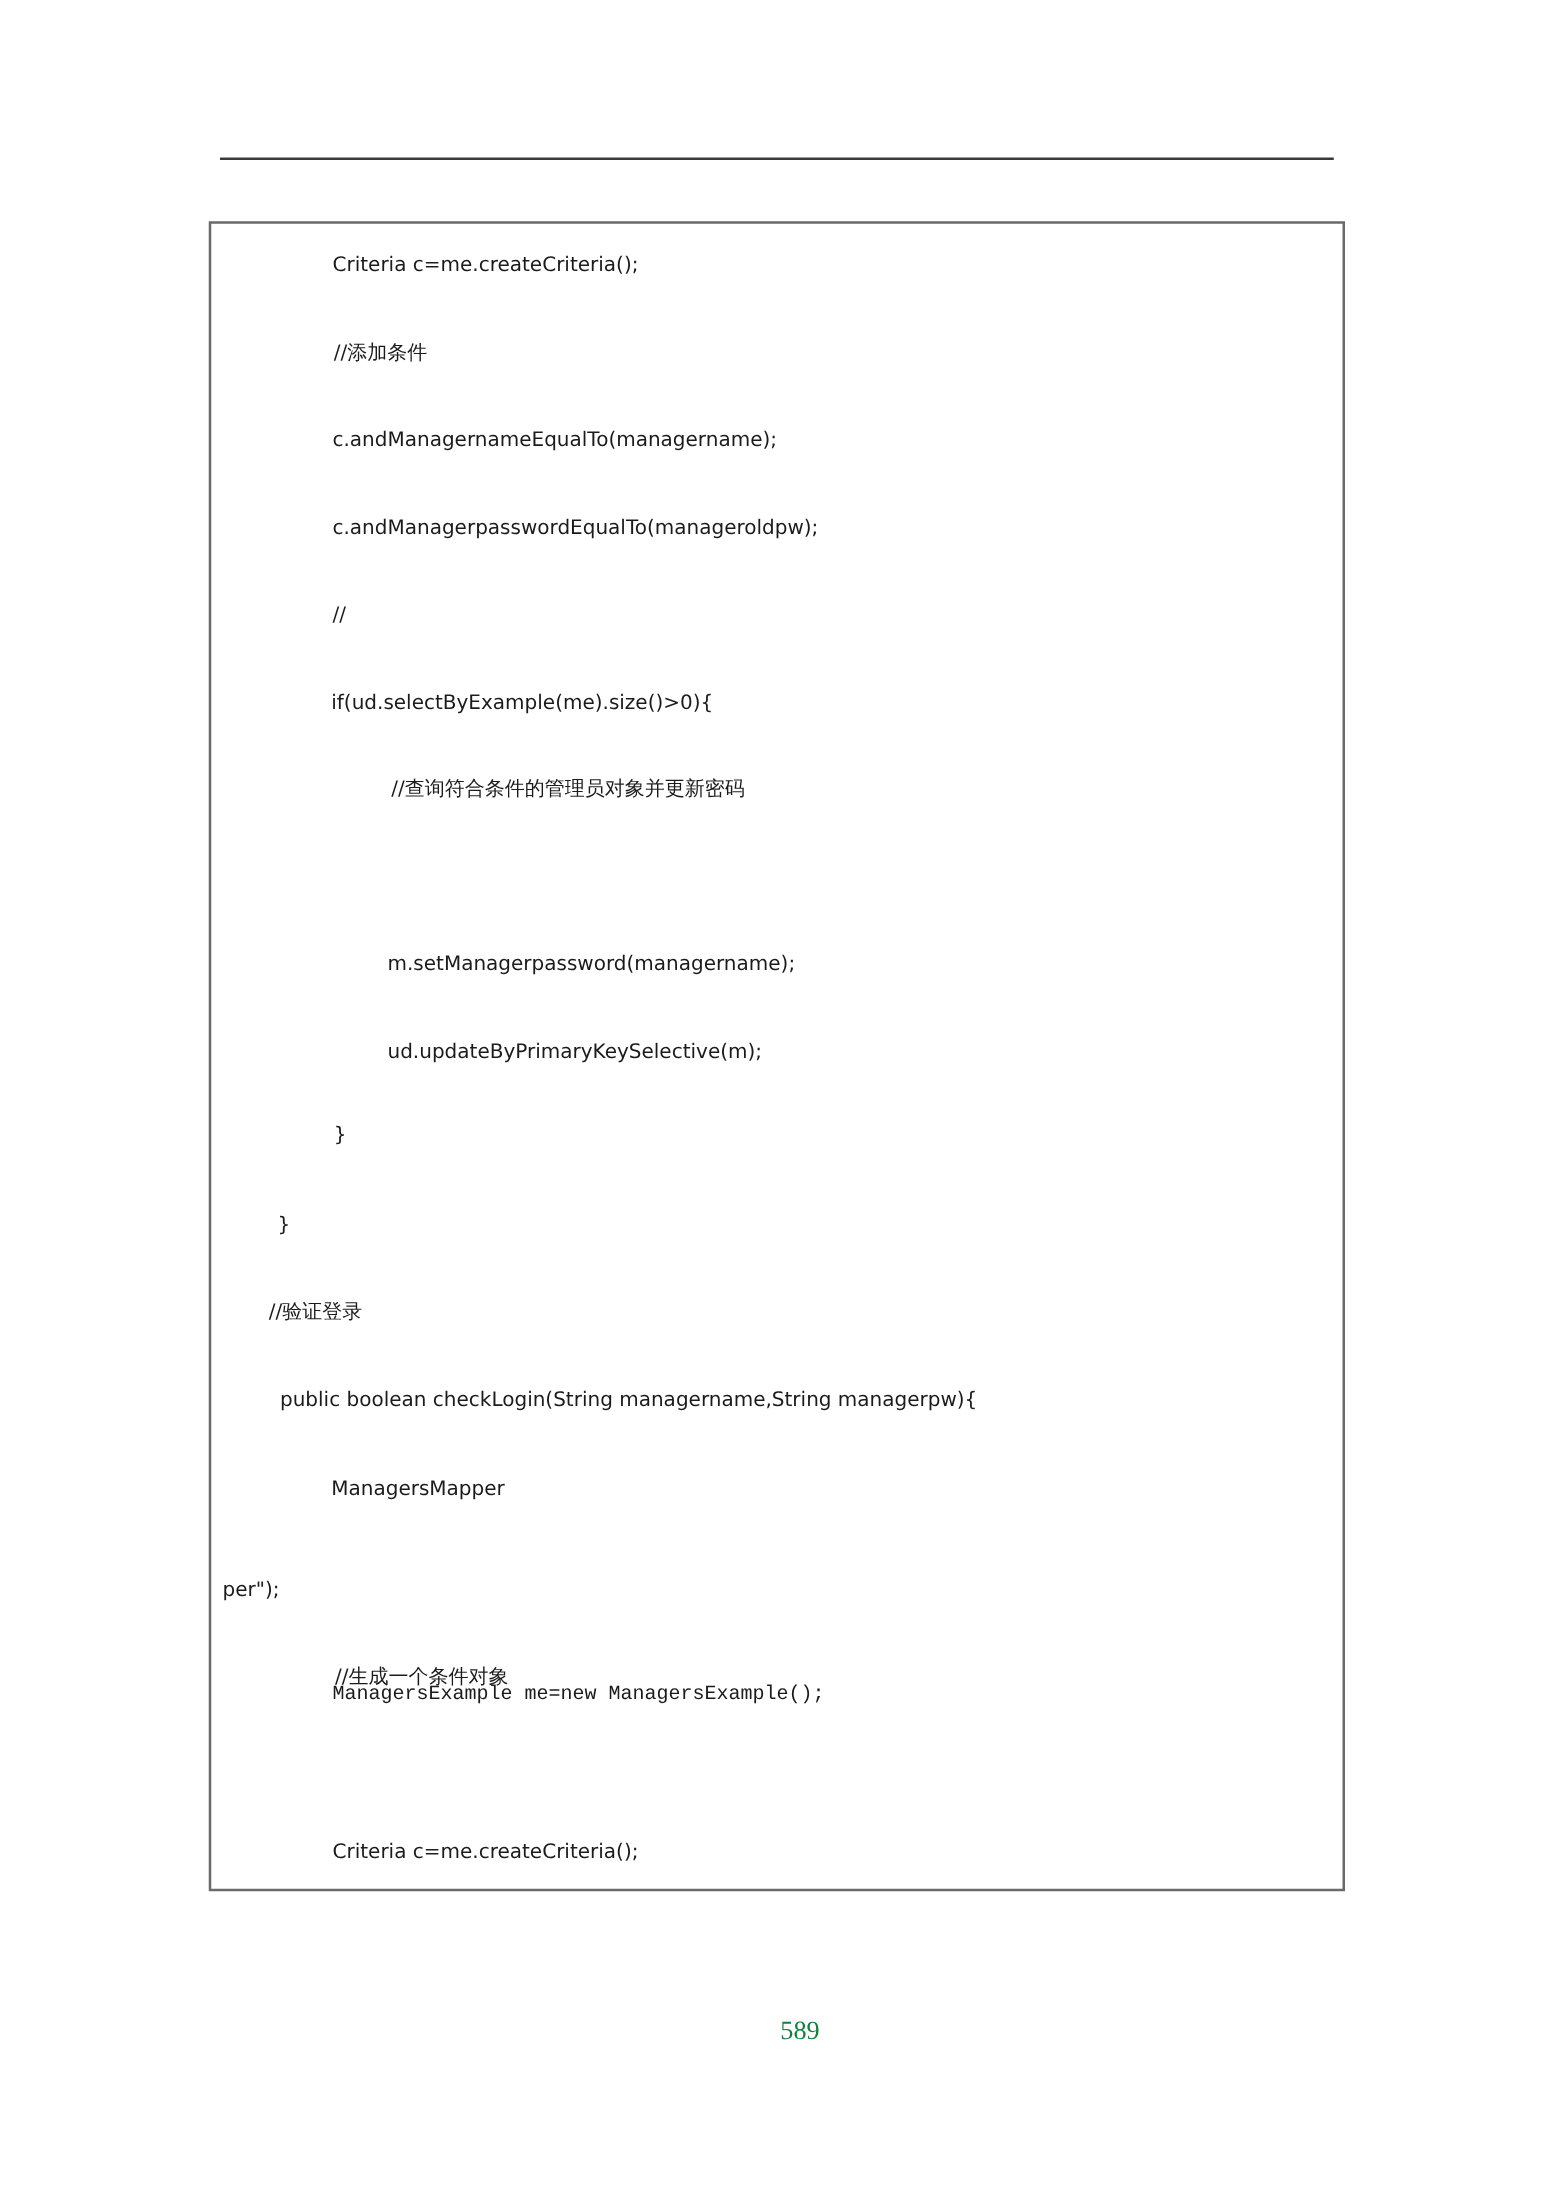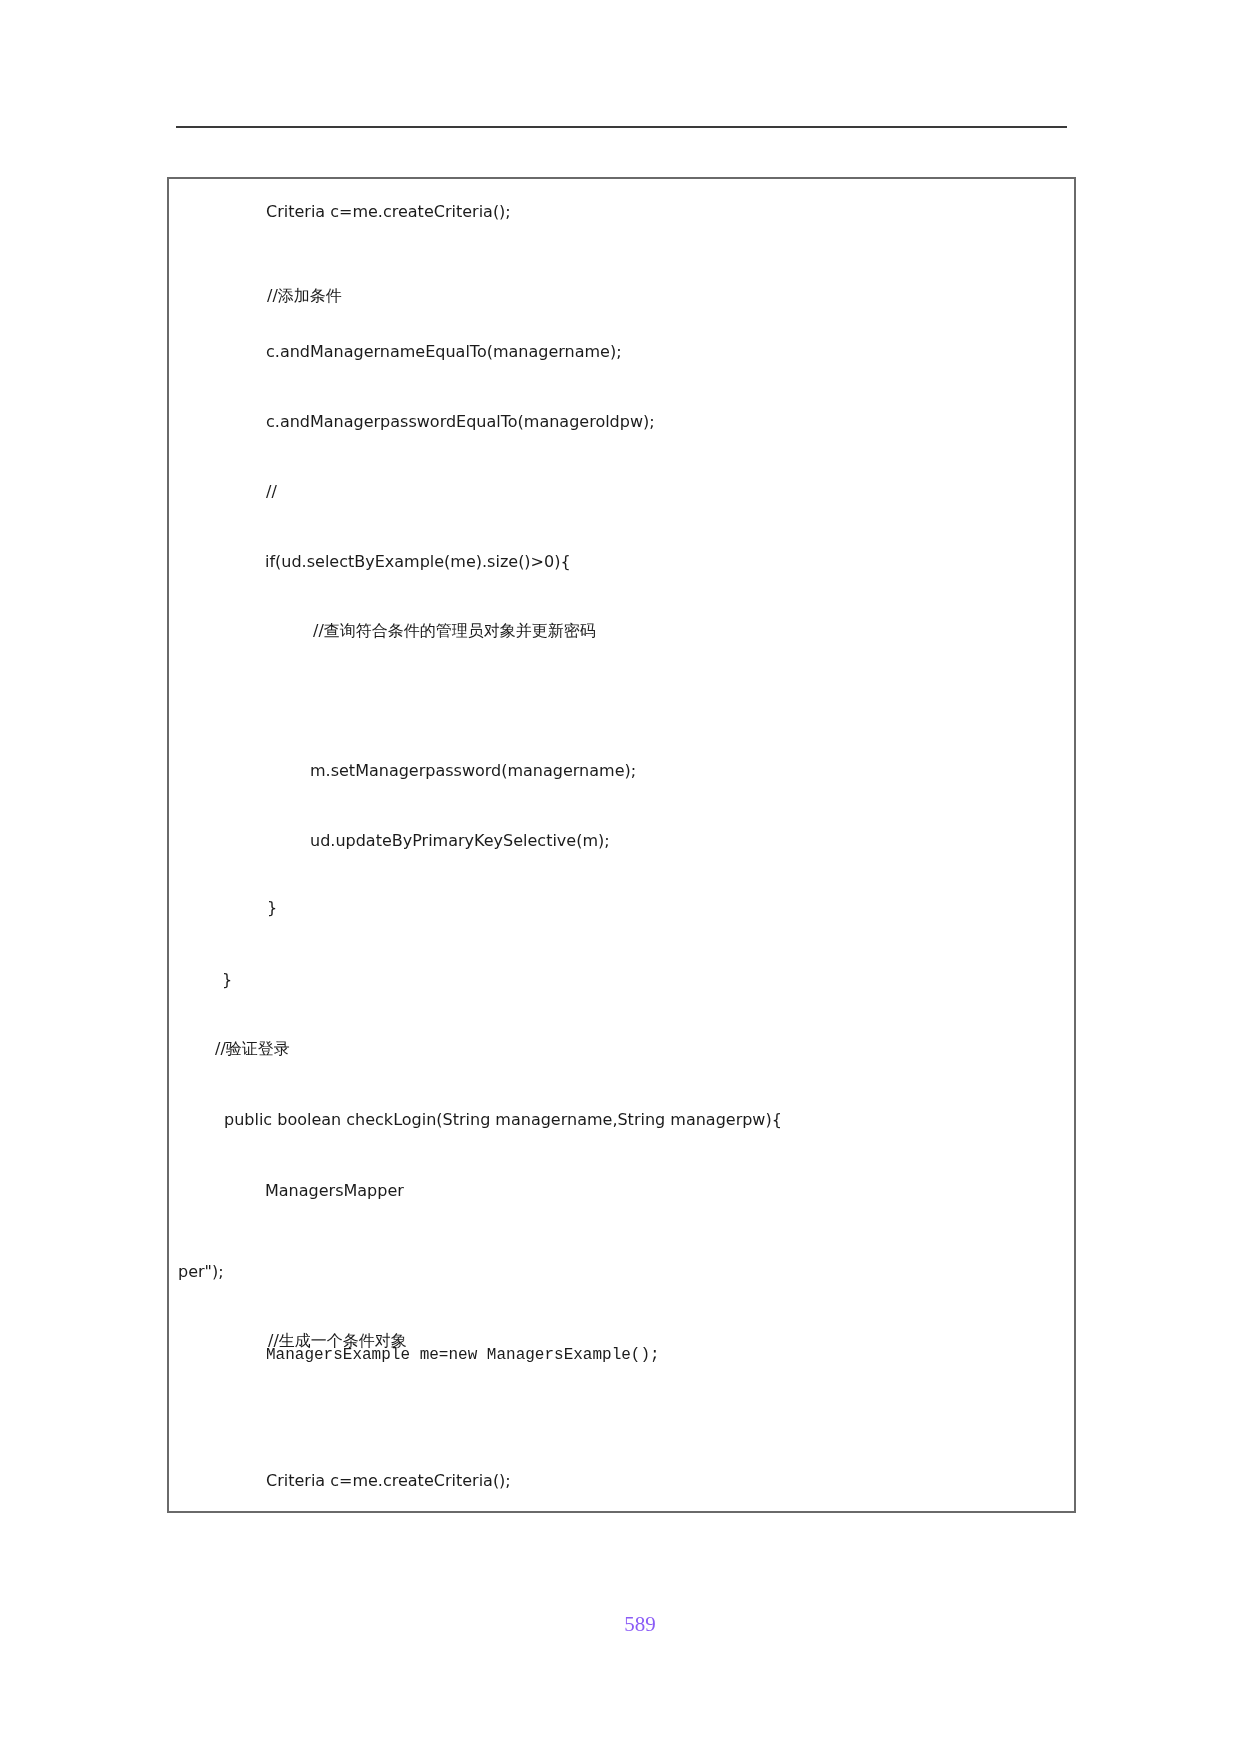--- a/index.html
+++ b/index.html
@@ -41,33 +41,33 @@
     color: #1b1b1b;
   }
   .page-number {
     position: absolute;
     left: 560px;
     top: 1612px;
     width: 160px;
     text-align: center;
     font-family: "Liberation Serif", "DejaVu Serif", serif;
     font-size: 21px;
-    color: #8b5cf6;
+    color: #15803d;
   }
 </style>
 </head>
 <body>
 
 <div class="page">
 
   <div class="header-rule"></div>
 
   <div class="code-box">
     <div class="code-line" style="left:97px;  top:21px;">Criteria c=me.createCriteria();</div>
-    <div class="code-line" style="left:98px;  top:105px;text-align:right;">//添加条件</div>
+    <div class="code-line" style="left:98px;  top:91px;text-align:right;">//添加条件</div>
     <div class="code-line" style="left:97px;  top:161px;">c.andManagernameEqualTo(managername);</div>
     <div class="code-line" style="left:97px;  top:231px;">c.andManagerpasswordEqualTo(manageroldpw);</div>
     <div class="code-line" style="left:97px;  top:301px;">//</div>
     <div class="code-line" style="left:96px;  top:371px;">if(ud.selectByExample(me).size()&gt;0){</div>
     <div class="code-line" style="left:144px; top:440px;">//查询符合条件的管理员对象并更新密码</div>
     <div class="code-line" style="left:141px; top:580px;">m.setManagerpassword(managername);</div>
     <div class="code-line" style="left:141px; top:650px;">ud.updateByPrimaryKeySelective(m);</div>
     <div class="code-line" style="left:98px;  top:717px;">}</div>
     <div class="code-line" style="left:53px;  top:789px;">}</div>
     <div class="code-line" style="left:46px;  top:858px;">//验证登录</div>

